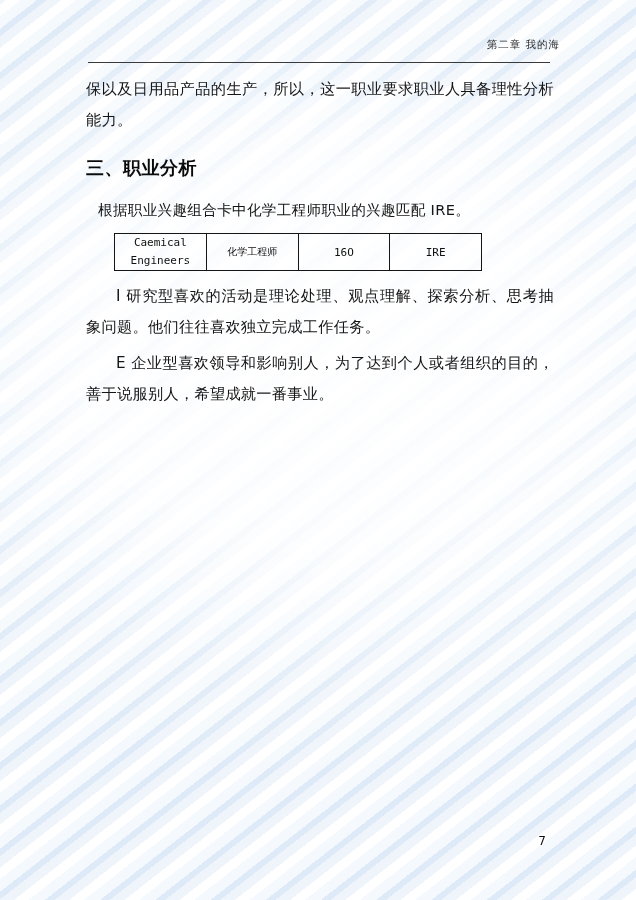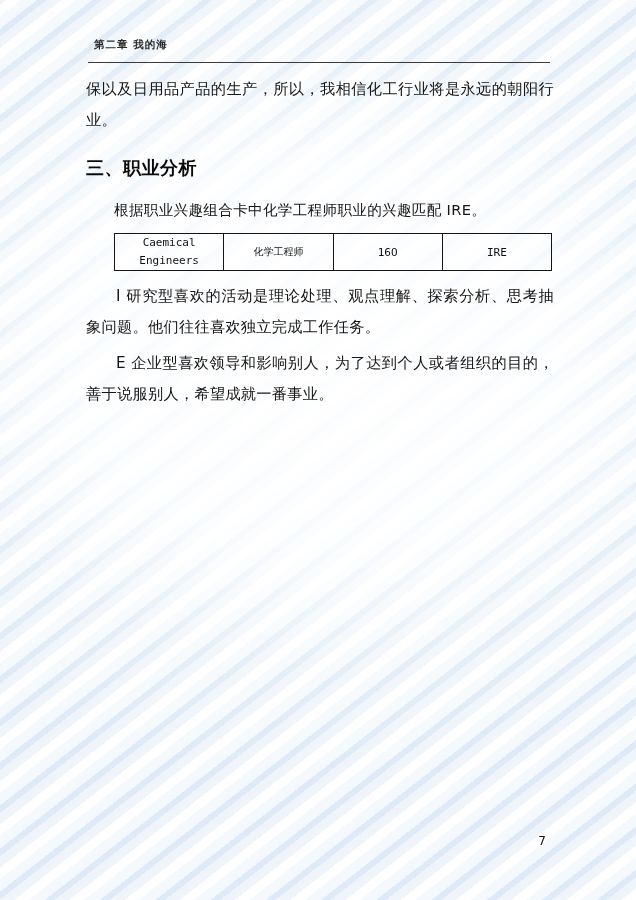--- a/index.html
+++ b/index.html
@@ -50,29 +50,28 @@
     height: 900px;
   }
   .content {
     position: absolute;
     left: 78px;
     top: 0;
     width: 482px;
   }
   .running-head {
     position: absolute;
-    left: 16px;
+    left: 0;
     top: 38px;
     width: 482px;
-    text-align: left;
+    text-align: right;
     font-family: "DejaVu Sans", sans-serif;
     font-size: 10.5px;
     color: #2a2a2a;
     letter-spacing: 1px;
-    font-weight: bold;
   }
   .rule {
     position: absolute;
     left: 10px;
     top: 62px;
     width: 462px;
     height: 1px;
     background: #3a3a3a;
   }
   .body-text {
@@ -99,26 +98,26 @@
   h2.section {
     margin: 16px 0 10px 0;
     font-family: "DejaVu Sans", sans-serif;
     font-size: 18px;
     font-weight: bold;
     color: #0a0a0a;
     line-height: 32px;
     letter-spacing: 0.5px;
   }
   .sub-block {
-    margin-left: 28px;
+    margin-left: 12px;
     width: 440px;
   }
   table.ire-table {
     margin: 8px 0 10px 28px;
-    width: 438px;
+    width: 368px;
     border-collapse: collapse;
     table-layout: fixed;
   }
   table.ire-table td {
     border: 1px solid #151515;
     height: 21px;
     text-align: center;
     vertical-align: middle;
     font-family: "DejaVu Sans Mono", monospace;
     font-size: 11px;
@@ -152,21 +151,21 @@
   <div class="haze"></div>
 
   <div class="content">
 
     <div class="running-head">第二章  我的海</div>
 
     <div class="rule"></div>
 
     <div class="body-text">
 
-      <p class="para">保以及日用品产品的生产，所以，我相信化工行业将是永远的朝阳行业。</p>
+      <p class="para">保以及日用品产品的生产，所以，这一职业要求职业人具备理性分析能力。</p>
 
       <h2 class="section">三、职业分析</h2>
 
       <div class="sub-block">
         <p class="para smaller">根据职业兴趣组合卡中化学工程师职业的兴趣匹配 IRE。</p>
       </div>
 
       <table class="ire-table">
         <tbody>
           <tr>

